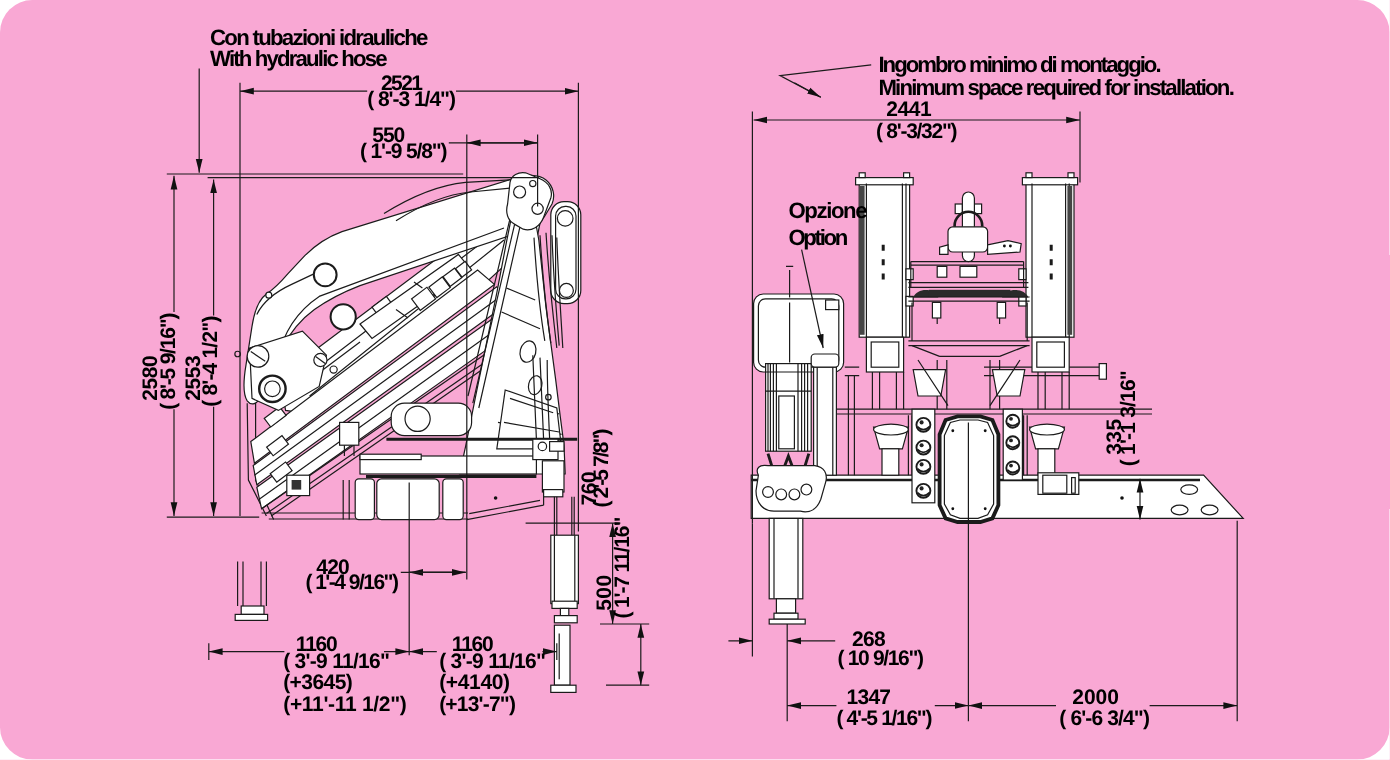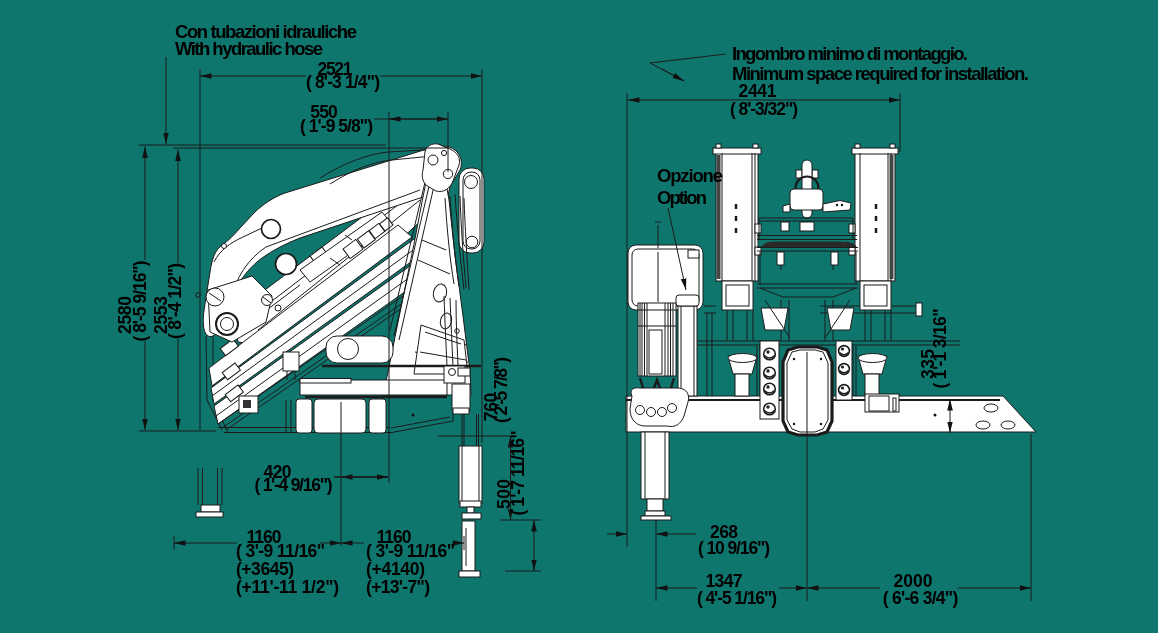--- a/index.html
+++ b/index.html
@@ -1,16 +1,16 @@
 <!DOCTYPE html>
 <html><head>
 <meta charset="utf-8">
 <style>
   html,body{margin:0;padding:0;background:#fff;}
-  #page{width:1158px;height:633px;position:relative;overflow:hidden;background:#0f766e;}
+  #page{width:1158px;height:633px;position:relative;overflow:hidden;background:#f9a8d4;border-radius:27px;}
   svg{display:block;}
   text{font-family:"Liberation Sans",sans-serif;font-weight:bold;fill:#000;}
 </style>
 </head>
 <body>
 <div id="page">
 <svg width="1158" height="633" viewBox="0 0 1158 633">
 <defs>
 <marker id="aE" markerUnits="userSpaceOnUse" markerWidth="14" markerHeight="8" refX="11.5" refY="4" orient="auto">
   <polygon points="0,1.2 11.5,4 0,6.8" fill="#111"></polygon>

